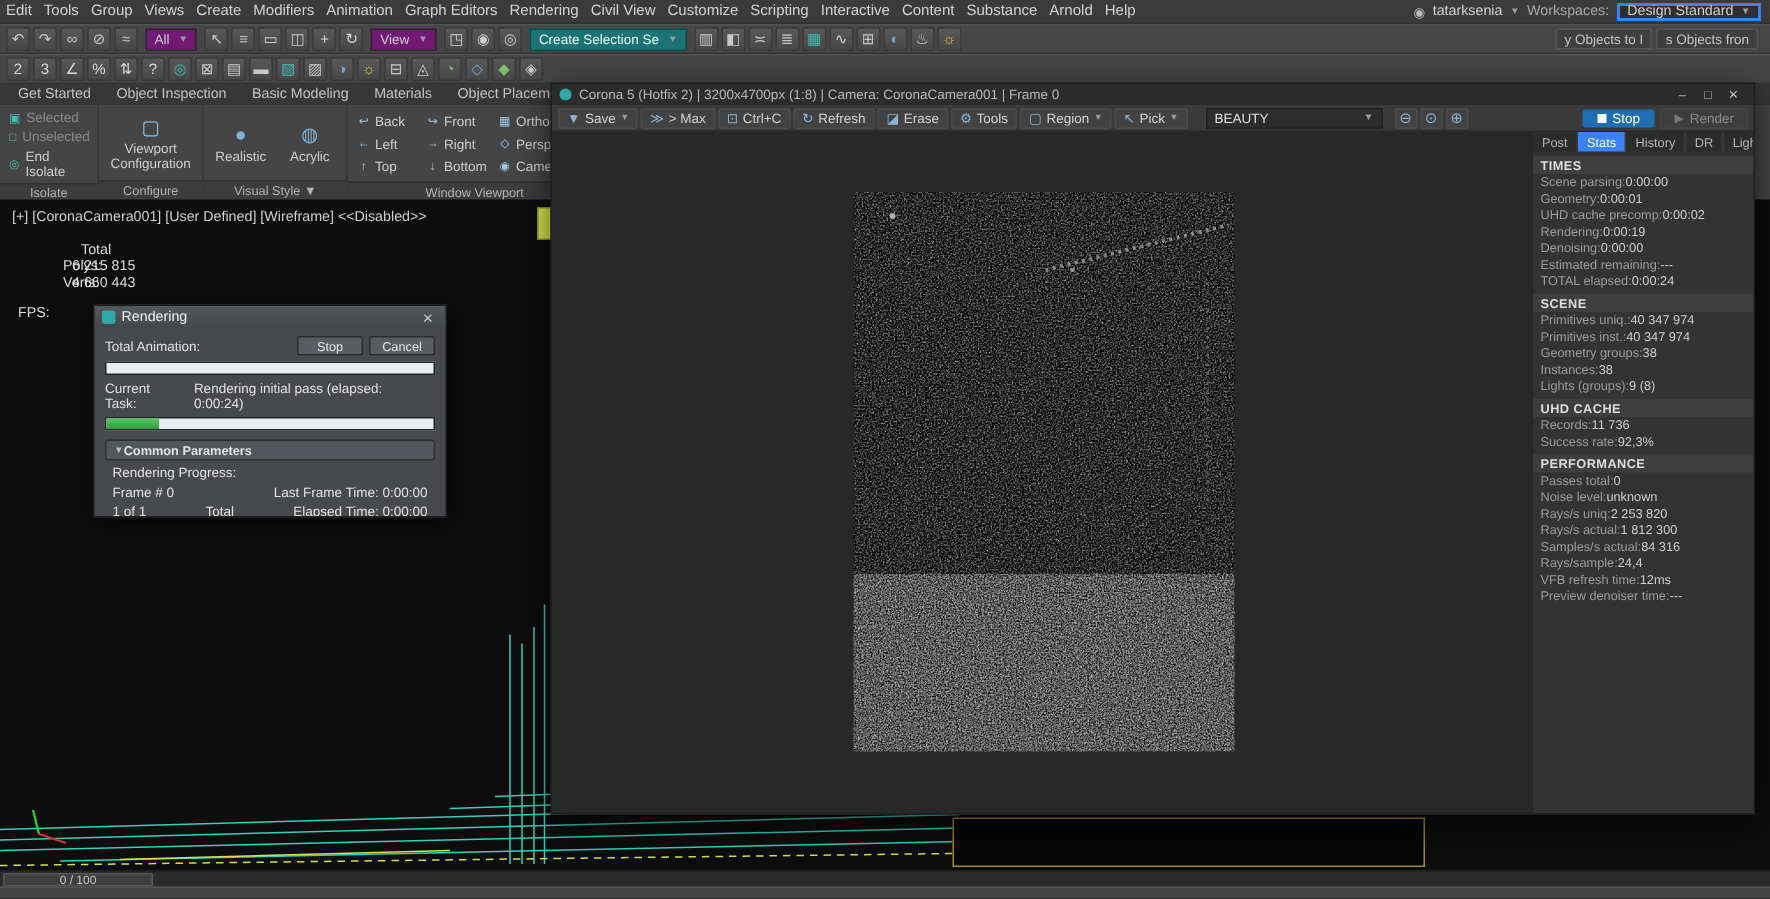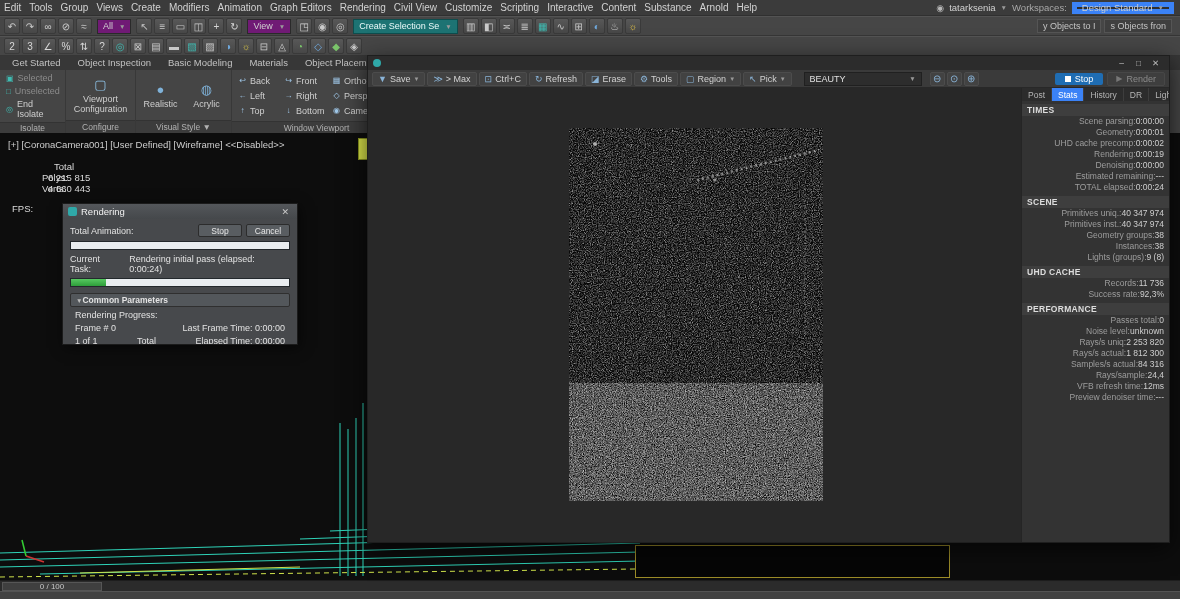--- a/index.html
+++ b/index.html
@@ -10,21 +10,21 @@
 
   
   .menubar { position:absolute; top:0; left:0; width:100%; height:16px; background:#3b3b3b;
              display:flex; align-items:center; font-size:10px; color:#d2d2d2; border-bottom:1px solid #303030; }
   .menu-items { display:flex; align-items:center; height:100%; }
   .menu-item { padding:0 4px; height:100%; display:flex; align-items:center; }
   .menubar-right { margin-left:auto; display:flex; align-items:center; gap:5px; padding-right:6px; font-size:9.5px; }
   .user-icon { color:#b8b8b8; font-size:9px; }
   .mini-arrow { font-size:6.5px; color:#9a9a9a; }
   .ws-label { color:#a8a8a8; }
-  .ws-box { background:#2e2e2e; border:5px solid #3b82f6; padding:0 5px; height:12px; display:flex; align-items:center; gap:5px; color:#cfcfcf; }
+  .ws-box { background:#2e2e2e; border:2px solid #3b82f6; padding:0 5px; height:12px; display:flex; align-items:center; gap:5px; color:#cfcfcf; }
 
   
   .toolbar { position:absolute; left:0; width:100%; height:20px; background:#464646;
              display:flex; align-items:center; gap:2px; padding:0 4px;
              border-top:1px solid #535353; border-bottom:1px solid #363636; }
   #toolbar1 { top:16px; } #toolbar2 { top:36px; }
   .tb-group { display:flex; align-items:center; gap:2px; }
   .tb-icon { width:16px; height:16px; display:flex; align-items:center; justify-content:center;
              font-size:10px; background:linear-gradient(#585858,#474747); border:1px solid #3a3a3a; border-radius:2px; }
   .tb-dropdown { height:15px; background:#701a75; border:1px solid #2a2a2a; color:#d0d0d0; font-size:9px;
@@ -117,21 +117,21 @@
   .vfb-render { display:flex; align-items:center; gap:4px; background:#3e3e3e; border:1px solid #474747; color:#8a8a8a; padding:1px 8px; border-radius:2px; }
   .vfb-render .tri { font-size:8px; color:#777; }
   .vfb-content { flex:1; display:flex; min-height:0; }
   .vfb-canvas { flex:1; position:relative; background:#282828; }
   .vfb-image { position:absolute; left:201px; top:40px; width:254px; height:373px; background:#090909; }
   .vfb-panel { width:148px; background:#333333; border-left:1px solid #252525; font-size:8.5px; overflow:hidden; }
   .vfb-tabs { display:flex; height:13px; background:#2c2c2c; color:#b5b5b5; }
   .vfb-tab { padding:1px 6px; border-right:1px solid #3d3d3d; display:flex; align-items:center; }
   .vfb-tab.active { background:#3b82f6; color:#ffffff; }
   .vfb-sec-header { background:#3e3e3e; color:#dddddd; font-weight:bold; padding:1px 5px; margin-top:3px; letter-spacing:.3px; }
-  .vfb-row { display:flex; justify-content:flex-end; padding:0 5px; line-height:11px; color:#9d9d9d; }
+  .vfb-row { display:flex; justify-content:flex-start; padding:0 5px; line-height:11px; color:#9d9d9d; }
   .vfb-val { color:#cecece; }
 
   
   .trackbar { position:absolute; top:580px; left:0; width:100%; height:11px; background:#2b2b2b; border-top:1px solid #1d1d1d; display:flex; align-items:center; }
   .range-box { margin-left:2px; width:100px; height:9px; background:#3f3f3f; border:1px solid #565656; color:#c8c8c8;
                font-size:8px; display:flex; align-items:center; justify-content:center; }
   .statusbar { position:absolute; top:591px; left:0; width:100%; height:8px; background:#424242; border-top:1px solid #545454; }
 </style>
 </head>
 <body>
@@ -563,20 +563,21 @@
             <span><span>Elapsed Time:</span> <span>0:00:00</span></span>
           </div>
         </div>
       </div>
     </div>
   </div>
 
   <div class="vfb">
     <div class="vfb-titlebar">
       <span class="vfb-logo"></span>
+      <span>Corona 5 (Hotfix 2) | 3200x4700px (1:8) | Camera: CoronaCamera001 | Frame 0</span>
       <span class="vfb-ctrls">
         <span class="vfb-ctrl">–</span>
         <span class="vfb-ctrl">□</span>
         <span class="vfb-ctrl">✕</span>
       </span>
     </div>
     <div class="vfb-toolbar">
       <span class="vfb-btns">
 
           <span class="vfb-btn">

